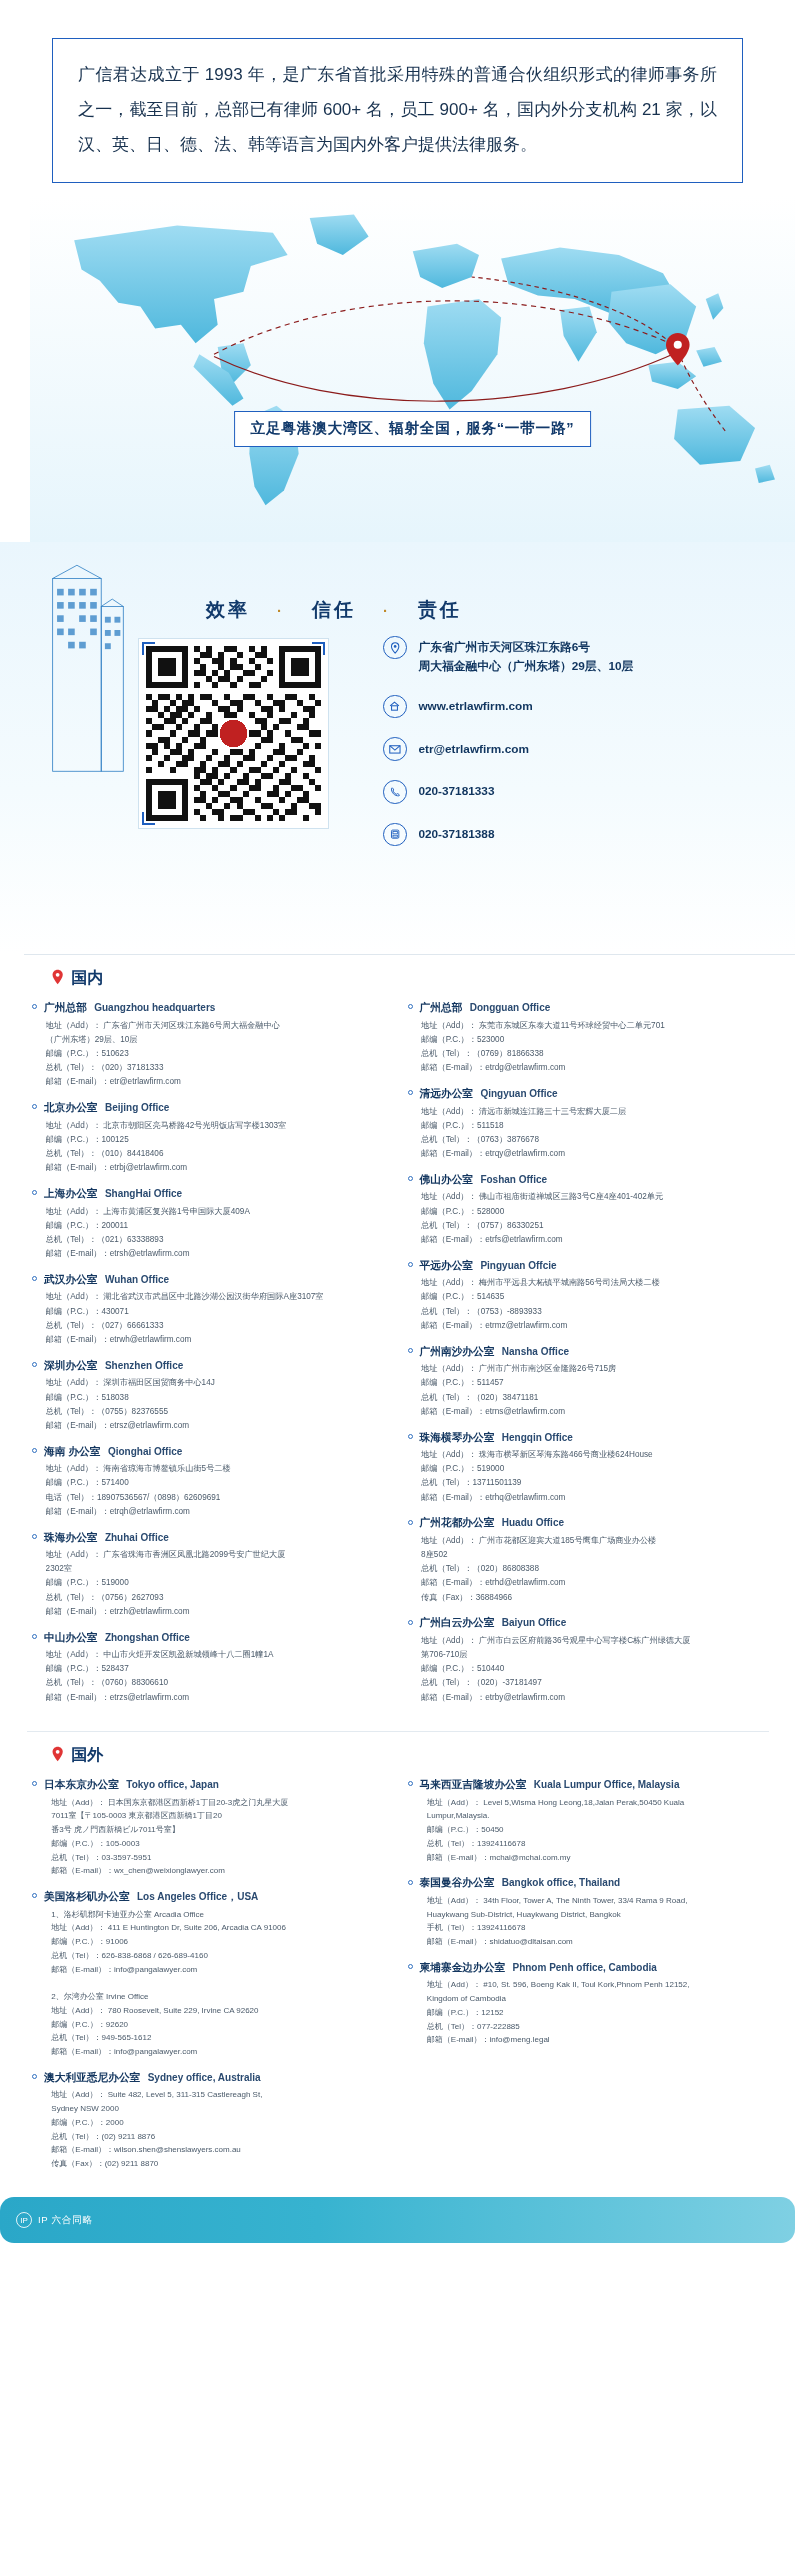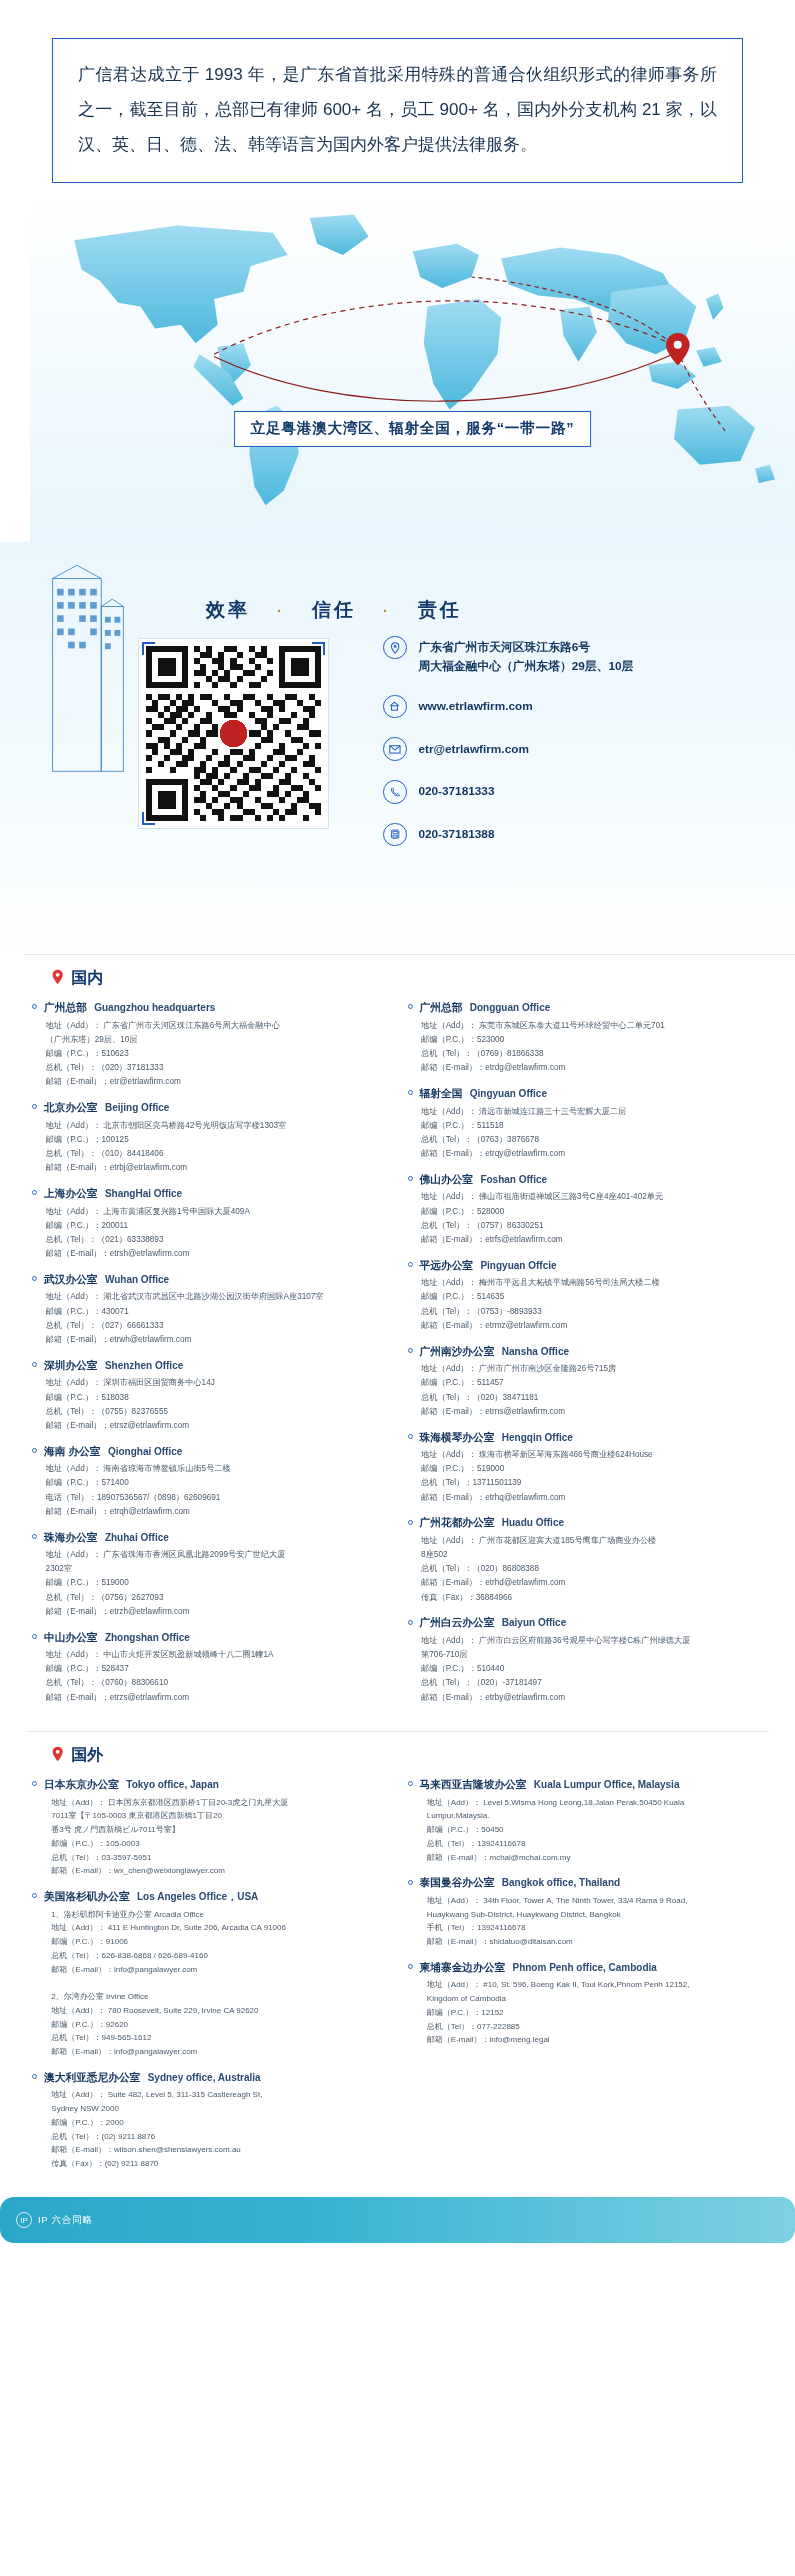--- a/index.html
+++ b/index.html
@@ -666,21 +666,21 @@
           <div class="office-lines">
             <div>地址（Add）： 东莞市东城区东泰大道11号环球经贸中心二单元701</div>
             <div>邮编（P.C.）：523000</div>
             <div>总机（Tel）：（0769）81866338</div>
             <div>邮箱（E-mail）：etrdg@etrlawfirm.com</div>
           </div>
         </div>
         <div class="office">
           <div class="office-title">
             <span class="bullet"></span>
-            <span class="cn">辐射全国</span>
+            <span class="cn">清远办公室</span>
             <span class="en">Qingyuan Office</span>
           </div>
           <div class="office-lines">
             <div>地址（Add）： 清远市新城连江路三十三号宏辉大厦二层</div>
             <div>邮编（P.C.）：511518</div>
             <div>总机（Tel）：（0763）3876678</div>
             <div>邮箱（E-mail）：etrqy@etrlawfirm.com</div>
           </div>
         </div>
         <div class="office">

